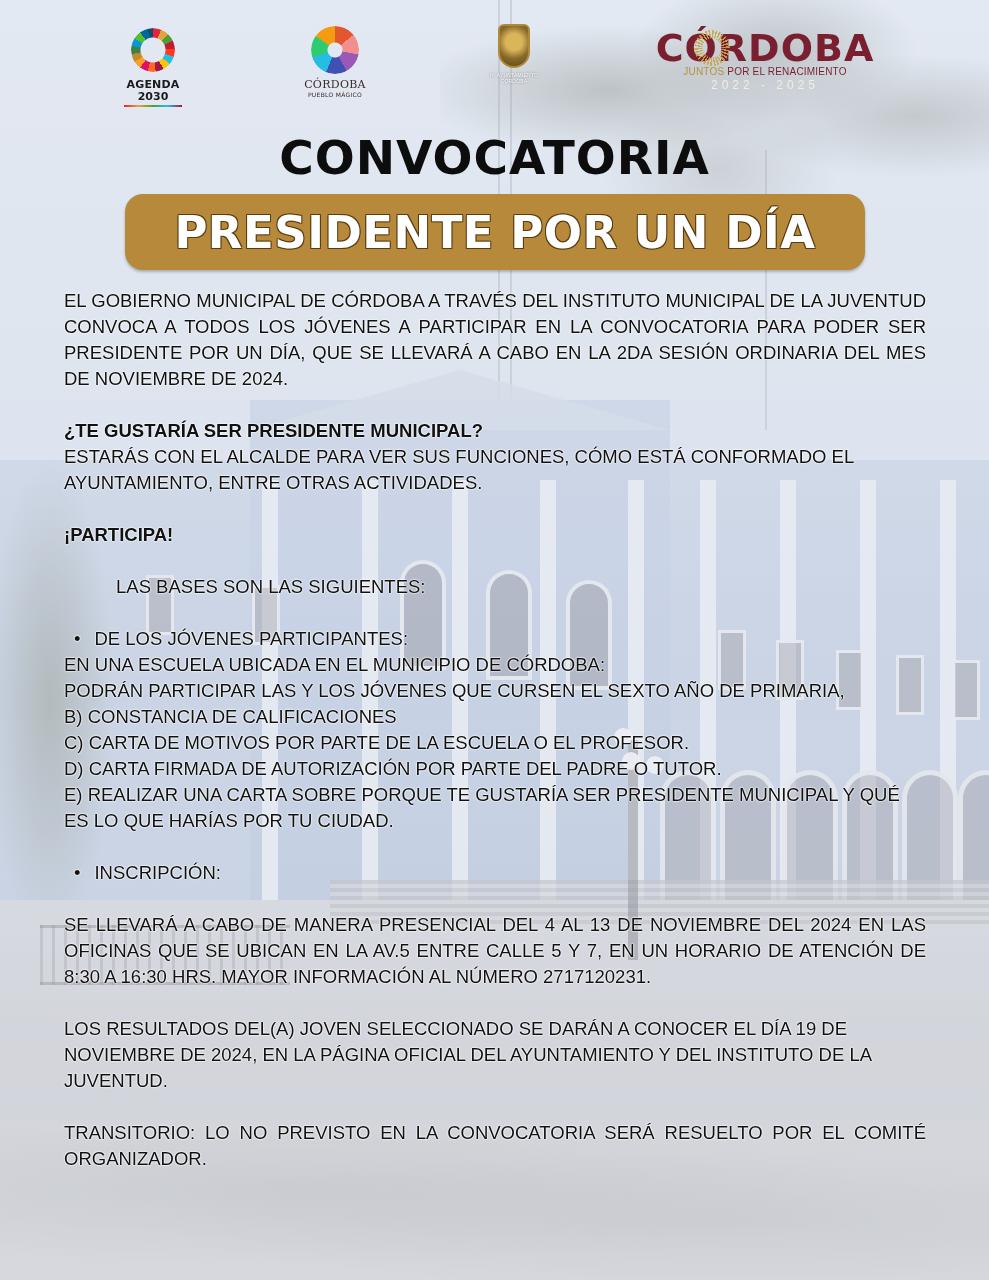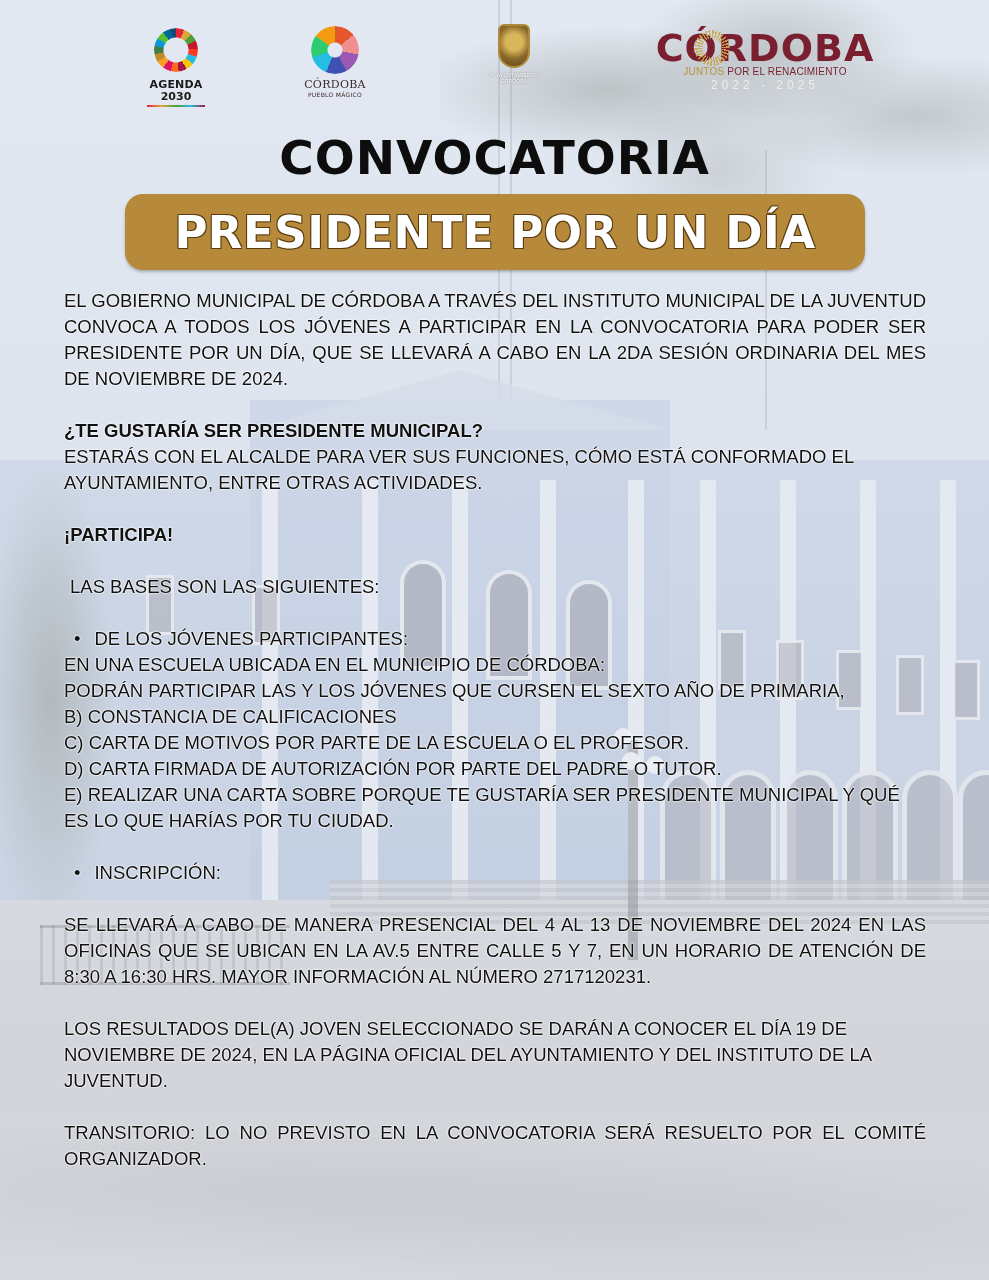--- a/index.html
+++ b/index.html
@@ -50,21 +50,21 @@
     .bench { position: absolute; left: 40px; top: 925px; width: 250px; height: 60px;
       border-top: 3px solid rgba(80,80,86,0.4); border-bottom: 3px solid rgba(80,80,86,0.4);
       background: repeating-linear-gradient(90deg, rgba(80,80,86,0.25) 0 3px, transparent 3px 12px); }
     .veil { position: absolute; inset: 0; background: rgba(236,240,246,0.38); }
 
     
     .content { position: absolute; inset: 0; z-index: 2; }
 
     
     .logo { position: absolute; display: flex; flex-direction: column; align-items: center; }
-    .logo-agenda { left: 140px; top: 28px; width: 72px; }
+    .logo-agenda { left: 117px; top: 28px; width: 72px; }
     .sdg-ring { width: 44px; height: 44px; border-radius: 50%;
       background: conic-gradient(#e5243b 0 6%, #dda63a 6% 12%, #4c9f38 12% 18%, #c5192d 18% 24%, #ff3a21 24% 30%,
         #26bde2 30% 36%, #fcc30b 36% 42%, #a21942 42% 48%, #fd6925 48% 54%, #dd1367 54% 60%, #fd9d24 60% 66%,
         #bf8b2e 66% 72%, #3f7e44 72% 78%, #0a97d9 78% 84%, #56c02b 84% 90%, #00689d 90% 96%, #19486a 96% 100%);
       -webkit-mask: radial-gradient(circle, transparent 12px, #000 13px);
       mask: radial-gradient(circle, transparent 12px, #000 13px); }
     .agenda-t1 { font-family: "DejaVu Sans", sans-serif; font-weight: bold; font-size: 11px; color: #1a1a1a; margin-top: 6px; letter-spacing: 0.2px; }
     .agenda-t2 { font-family: "DejaVu Sans", sans-serif; font-weight: bold; font-size: 11px; color: #1a1a1a; line-height: 12px; }
     .agenda-bar { width: 58px; height: 2px; margin-top: 2px;
       background: linear-gradient(90deg, #e5243b, #dda63a, #4c9f38, #26bde2, #a21942); }
@@ -107,21 +107,21 @@
 
     
     .body { position: absolute; left: 64px; top: 288px; width: 862px; color: #111;
       font-family: "Liberation Sans", sans-serif; font-size: 18.5px; line-height: 26px;
       text-shadow: 0 0 2px #fff, 0 0 2px #fff, 0 0 1px #fff; }
     .p { margin: 0; }
     .justify { text-align: justify; text-align-last: left; }
     .bold { font-weight: bold; }
     .gap-l { height: 26px; }
     .gap-m { height: 26px; }
-    .indent1 { padding-left: 6px; }
+    .indent1 { padding-left: 6px; margin-left: 46px; }
     .bullet { padding-left: 10px; }
     .bullet-dot { display: inline-block; margin-right: 14px; }
   </style>
 </head>
 <body>
 
 <div class="bg">
   <div class="sky"></div>
   <div class="antenna"></div>
   <div class="antenna2"></div>

